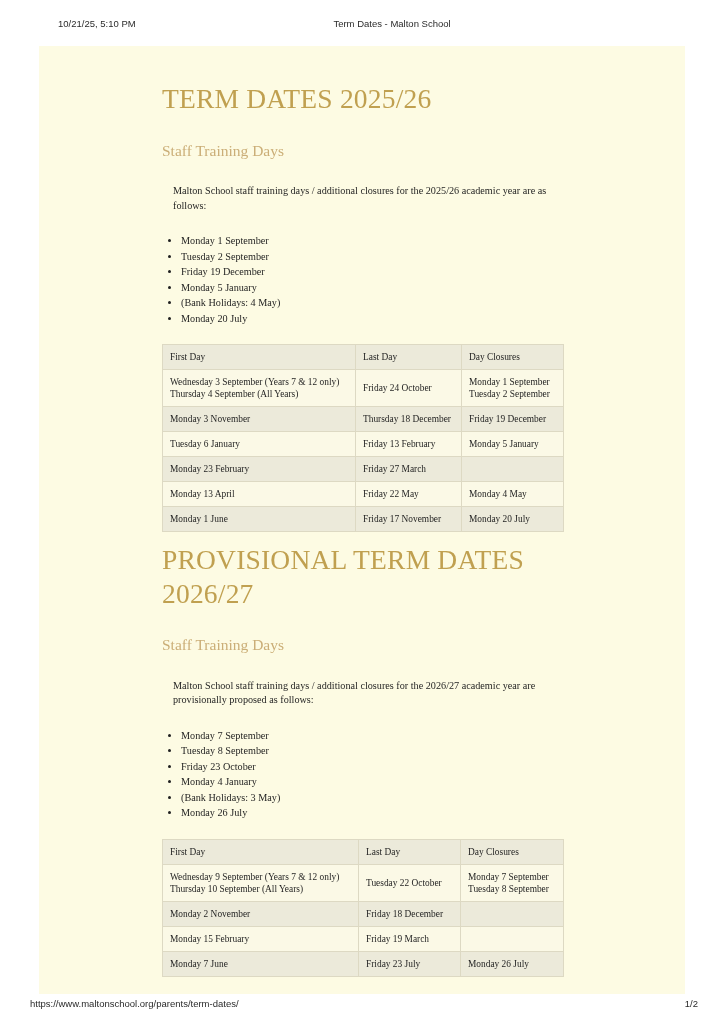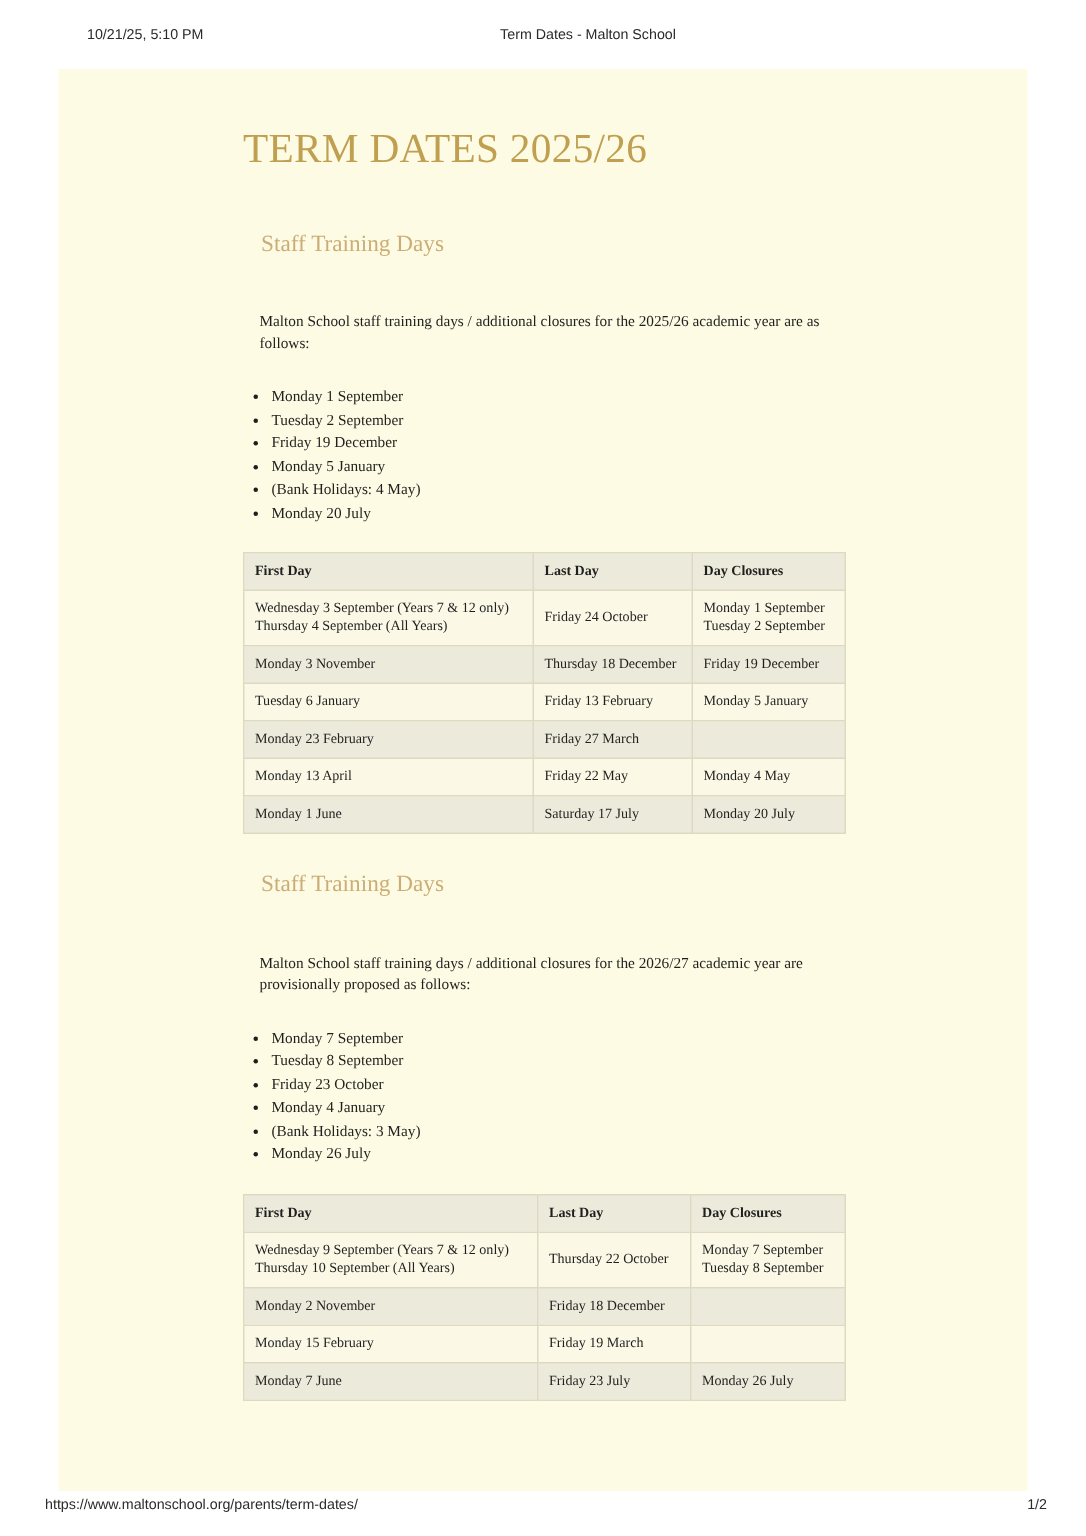--- a/index.html
+++ b/index.html
@@ -87,21 +87,21 @@
     margin: 0;
     padding: 0;
   }
 
   h2.sub-title {
     font-family: "Liberation Serif", serif;
     font-weight: normal;
     font-size: 15.5px;
     line-height: 1.2;
     color: #cbae77;
-    margin: 12px;
+    margin: 0;
     padding: 0;
   }
 
   p.body-text {
     font-family: "Liberation Serif", serif;
     font-size: 10.2px;
     line-height: 1.42;
     color: #1f1f1f;
     margin: 11px;
     padding: 0;
@@ -132,21 +132,21 @@
   table.terms th,
   table.terms td {
     border: 1px solid #ddd9c3;
     padding: 6px 7px;
     text-align: left;
     vertical-align: middle;
     line-height: 1.28;
   }
   table.terms th {
     background: #eceada;
-    font-weight: bold;
+    font-weight: normal;
     font-size: 9.4px;
     padding-top: 6px;
     padding-bottom: 6px;
   }
   table.terms tbody tr:nth-child(odd) td { background: #fbf9e6; }
   table.terms tbody tr:nth-child(even) td { background: #eceada; }
 
   
   table.terms.t1 col.c1 { width: 193px; }
   table.terms.t1 col.c2 { width: 106px; }
@@ -294,34 +294,35 @@
             </td>
           </tr>
           <tr>
             <td>
               <div class="cell-lines">
                 <span>Monday 1 June</span>
               </div>
             </td>
             <td>
               <div class="cell-lines">
-                <span>Saturday 17 July</span>
+                <span>Friday 17 November</span>
               </div>
             </td>
             <td>
               <div class="cell-lines">
                 <span>Monday 20 July</span>
               </div>
             </td>
           </tr>
         </tbody>
     </table>
   </div>
 
   <div class="sec-2">
+    <h1 class="doc-title">PROVISIONAL TERM DATES 2026/27</h1>
     <div class="gap-title-sub"></div>
     <h2 class="sub-title">Staff Training Days</h2>
     <div class="gap-sub-para"></div>
     <p class="body-text">Malton School staff training days / additional closures for the 2026/27 academic year are provisionally proposed as follows:</p>
     <div class="gap-para-list"></div>
     <ul class="bullets">
         <li>Monday 7 September</li>
         <li>Tuesday 8 September</li>
         <li>Friday 23 October</li>
         <li>Monday 4 January</li>
@@ -345,21 +346,21 @@
       <tbody>
           <tr>
             <td>
               <div class="cell-lines">
                 <span>Wednesday 9 September (Years 7 &amp; 12 only)</span>
                 <span>Thursday 10 September (All Years)</span>
               </div>
             </td>
             <td>
               <div class="cell-lines">
-                <span>Thursday 22 October</span>
+                <span>Tuesday 22 October</span>
               </div>
             </td>
             <td>
               <div class="cell-lines">
                 <span>Monday 7 September</span>
                 <span>Tuesday 8 September</span>
               </div>
             </td>
           </tr>
           <tr>

